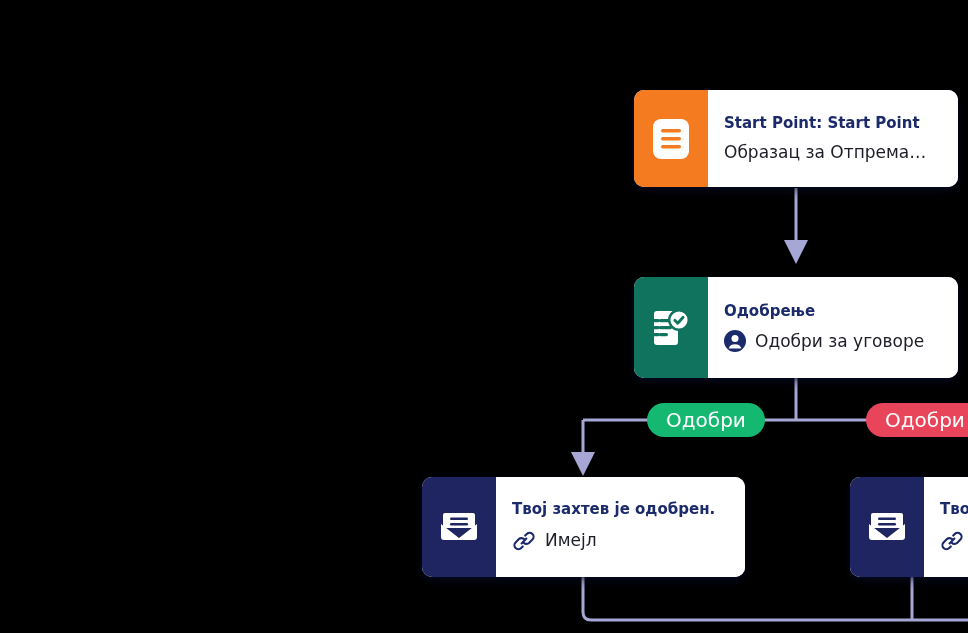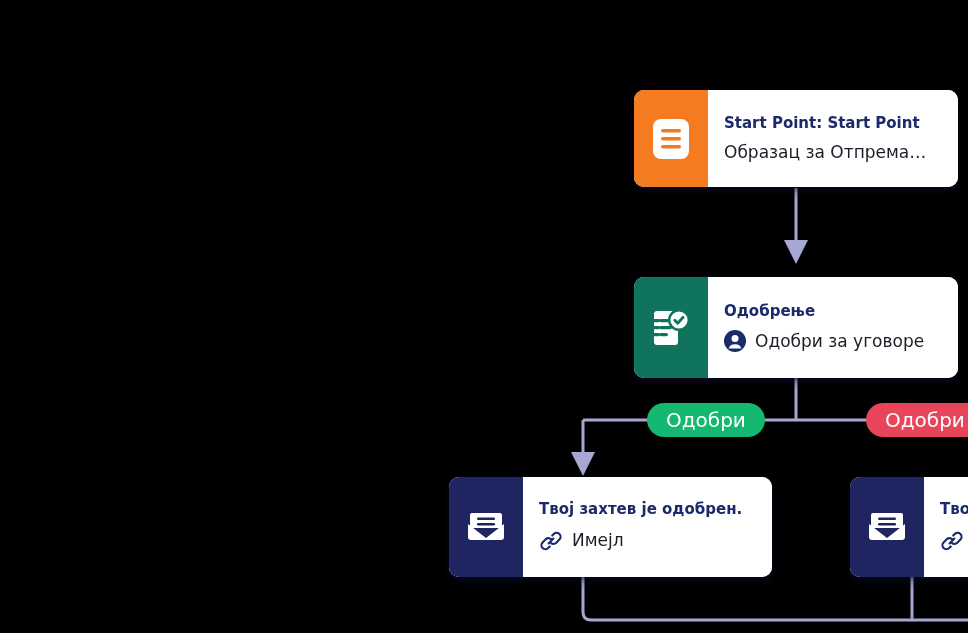--- a/index.html
+++ b/index.html
@@ -97,21 +97,20 @@
     width: 324px;
     height: 101px;
   }
   #node-approval .node-icon { background: #10735E; }
 
   #node-email-approved {
     left: 422px;
     top: 477px;
     width: 323px;
     height: 100px;
-    margin-left: 27px;
   }
   #node-email-approved .node-icon { background: #1F2560; }
 
   #node-email-rejected {
     left: 850px;
     top: 477px;
     width: 323px;
     height: 100px;
   }
   #node-email-rejected .node-icon { background: #1F2560; }

